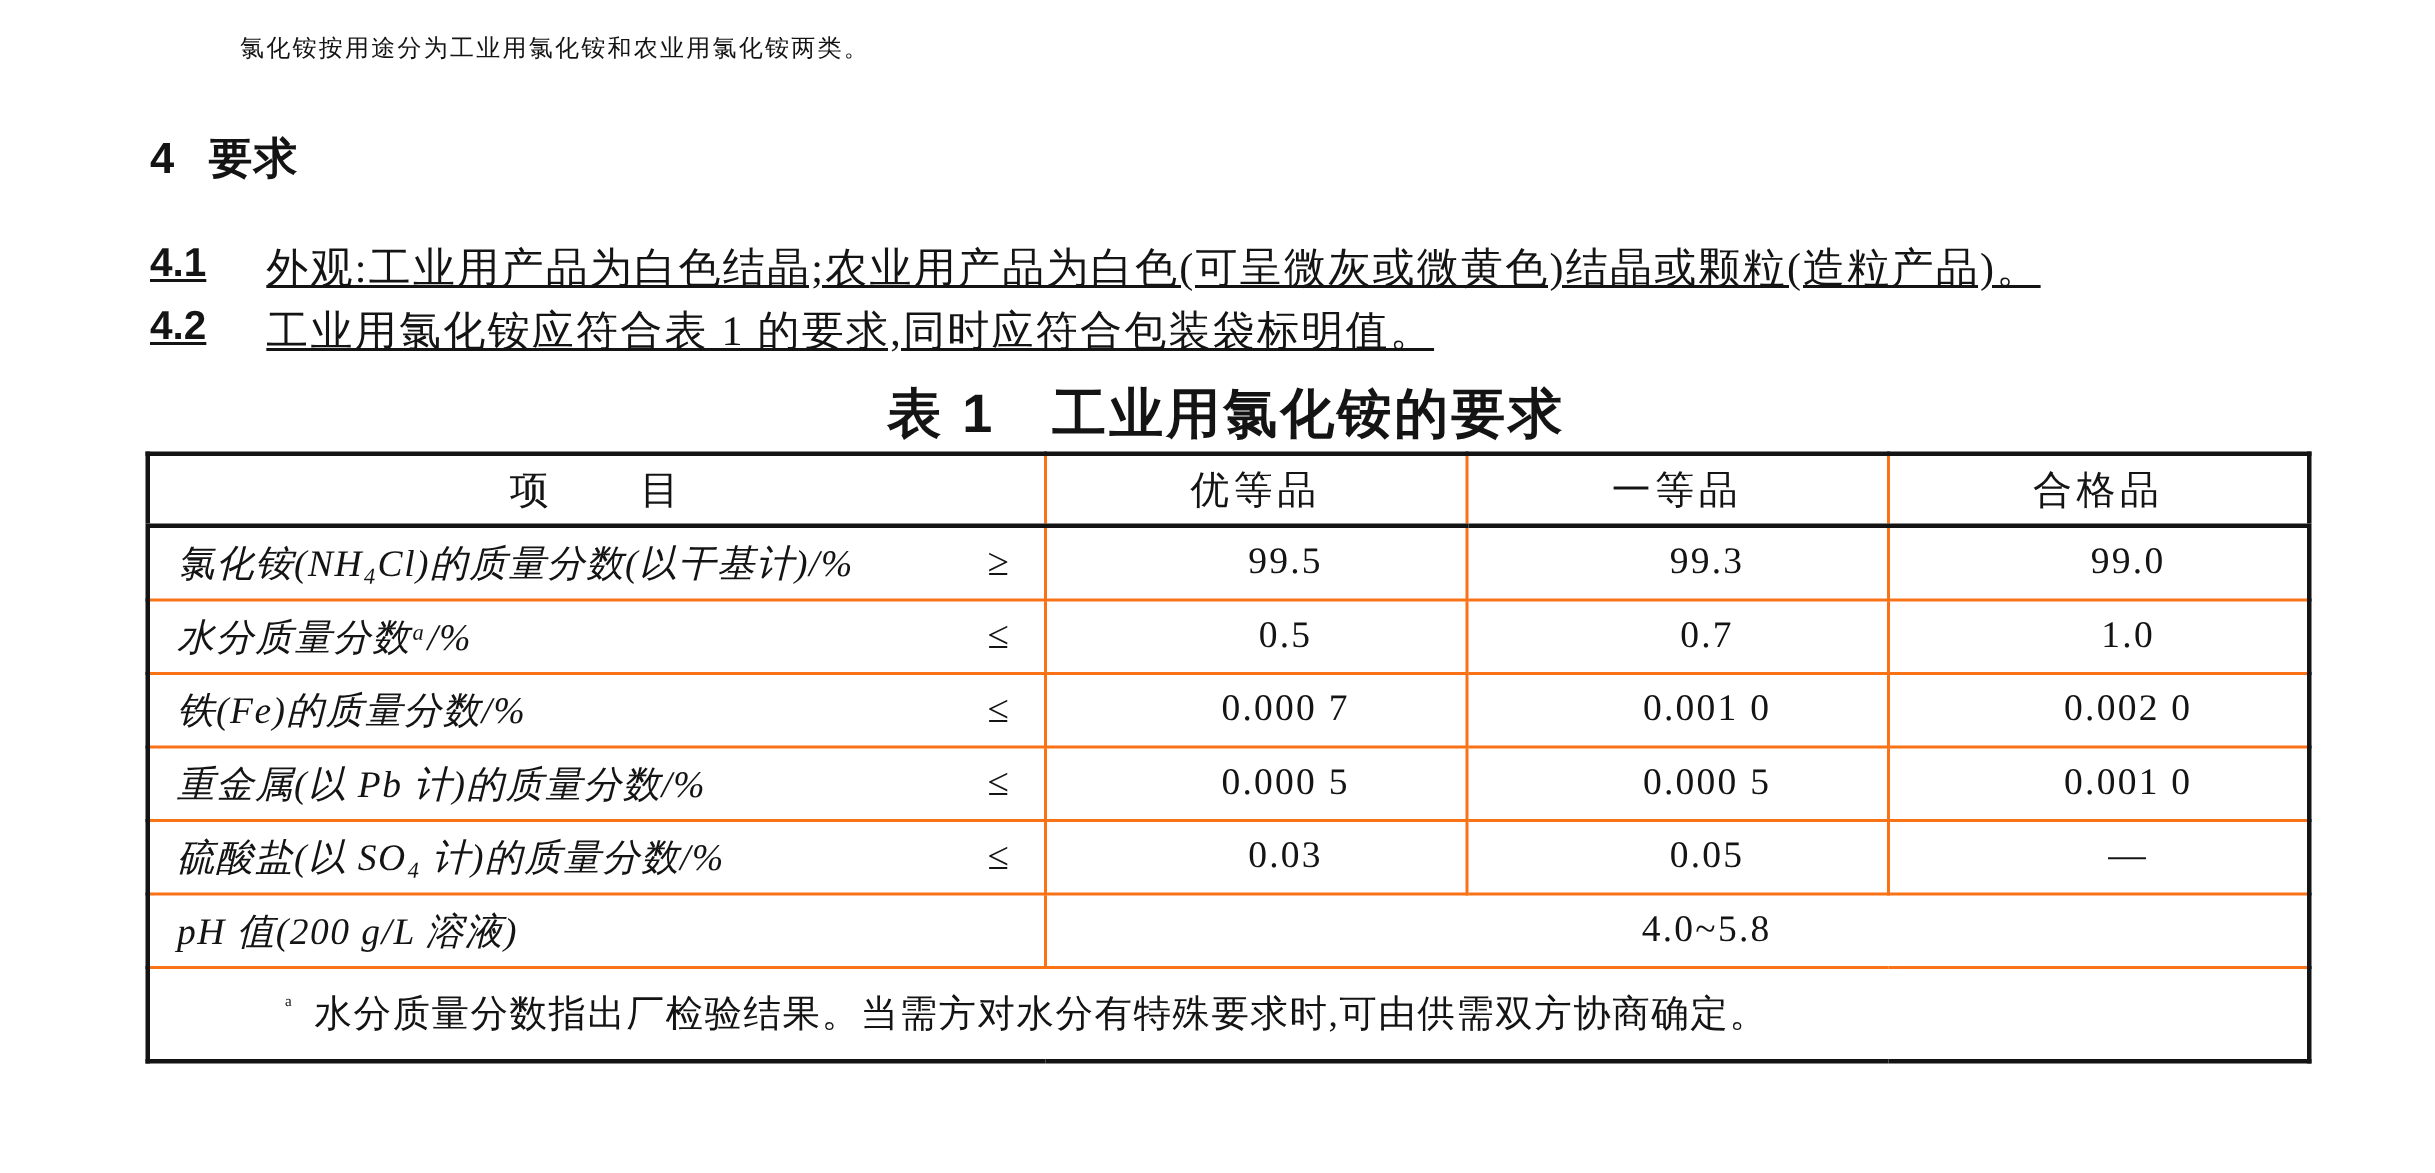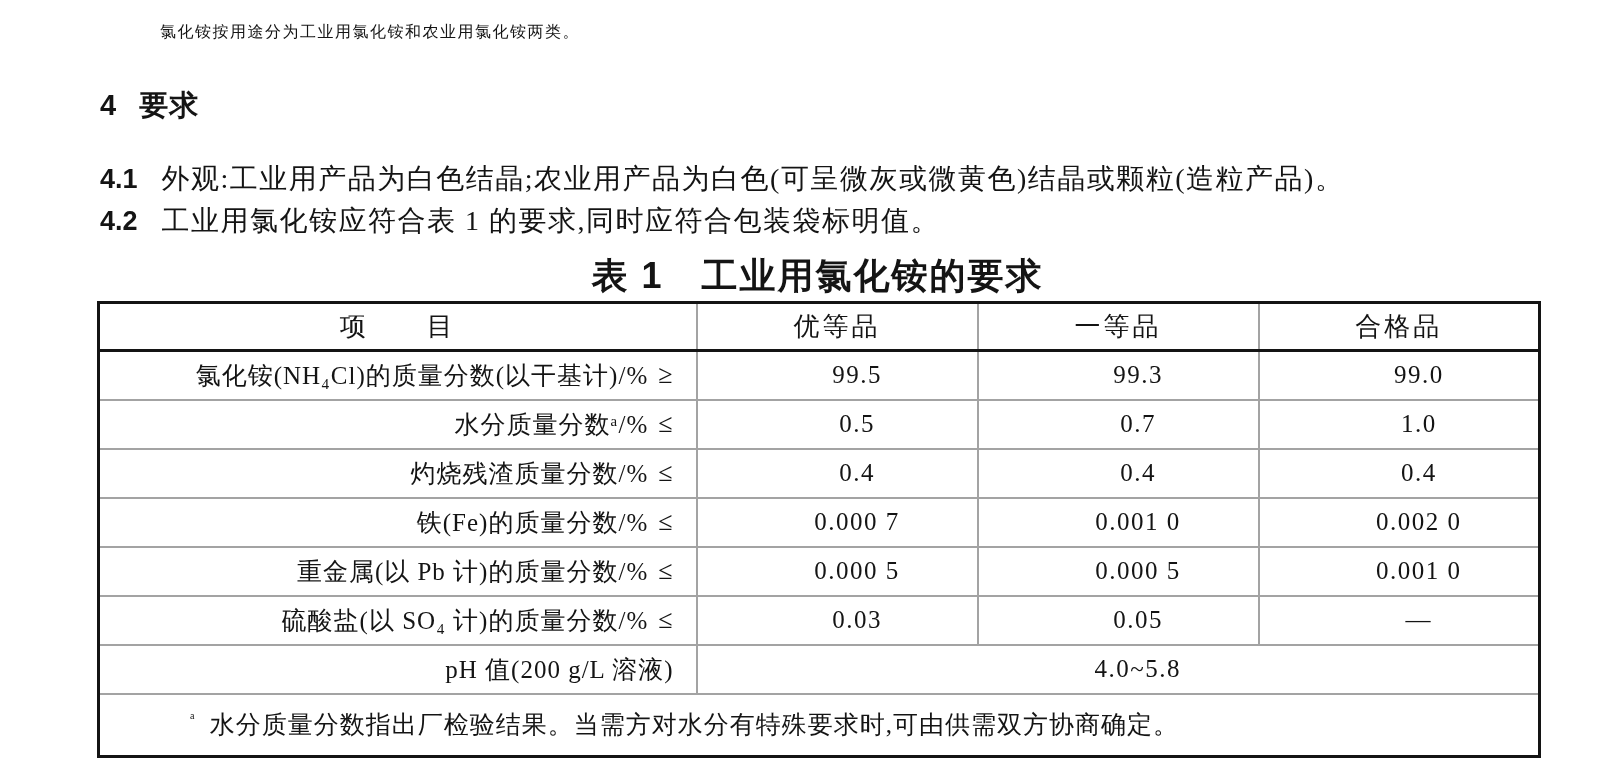--- a/index.html
+++ b/index.html
@@ -17,22 +17,22 @@
     font-size:16px; letter-spacing:1.5px; white-space:nowrap;
   }
   .section-heading {
     left:100px; top:86px;
     display:flex; gap:22px; align-items:baseline;
     font-family:"Liberation Sans","DejaVu Sans",sans-serif;
     font-weight:bold; font-size:29px; letter-spacing:1px;
   }
   .clause {
     left:100px;
-    display:flex; gap:24px; align-items:center;
-    font-size:28px; white-space:nowrap;
+    display:flex; gap:40px; align-items:flex-start;
+    font-size:28px; white-space:nowrap;text-decoration:underline;
   }
   .clause .num {
     font-family:"Liberation Sans","DejaVu Sans",sans-serif;
     font-weight:bold; font-size:27px;
   }
   .clause .txt { letter-spacing:1.5px; }
   .clause-41 { top:160px; }
   .clause-42 { top:202px; }
   .table-caption {
     left:97px; top:252px; width:1441px;
@@ -43,36 +43,37 @@
 
   
   .table-wrap { left:97px; top:301px; }
   table.req {
     border-collapse:collapse;
     table-layout:fixed;
     width:1441px;
     border:3px solid #141414;
   }
   table.req td {
-    border:2px solid #a3a3a3;
+    border:2px solid #f97316;
     font-size:25px;
     vertical-align:middle;
   }
   tr.hdr td {
     height:48px;
     border-bottom:3px solid #141414;
     text-align:center;
     font-size:26px;
     letter-spacing:3px;
   }
   tr.data td { height:49px; }
   td.item { padding:0 22px 0 18px; }
   td.item .cellflex {
-    display:flex; justify-content:flex-end; align-items:center;
+    display:flex; justify-content:space-between; align-items:center;
     letter-spacing:1px;
+    font-style:italic;
   }
   td.item .rel { font-size:26px; padding-left:10px; }
   td.val { text-align:center; letter-spacing:1.5px; font-size:24px;padding-left:40px; }
   tr.footnote td {
     height:63px;
     padding-left:90px;
     font-size:25px; letter-spacing:1px;
   }
   .sup-marker {
     font-size:17px; vertical-align:super; line-height:0; margin-right:14px;
@@ -133,31 +134,20 @@
             <div class="cellflex">
           <span>水分质量分数ᵃ/%</span>
           <span class="rel">≤</span>
         </div>
           </td>
         <td class="val">0.5</td>
         <td class="val">0.7</td>
         <td class="val">1.0</td>
       </tr>
 
-      <tr class="data">
-        <td class="item">
-            <div class="cellflex">
-          <span>灼烧残渣质量分数/%</span>
-          <span class="rel">≤</span>
-        </div>
-          </td>
-        <td class="val">0.4</td>
-        <td class="val">0.4</td>
-        <td class="val">0.4</td>
-      </tr>
 
       <tr class="data">
         <td class="item">
             <div class="cellflex">
           <span>铁(Fe)的质量分数/%</span>
           <span class="rel">≤</span>
         </div>
           </td>
         <td class="val">0.000 7</td>
         <td class="val">0.001 0</td>

